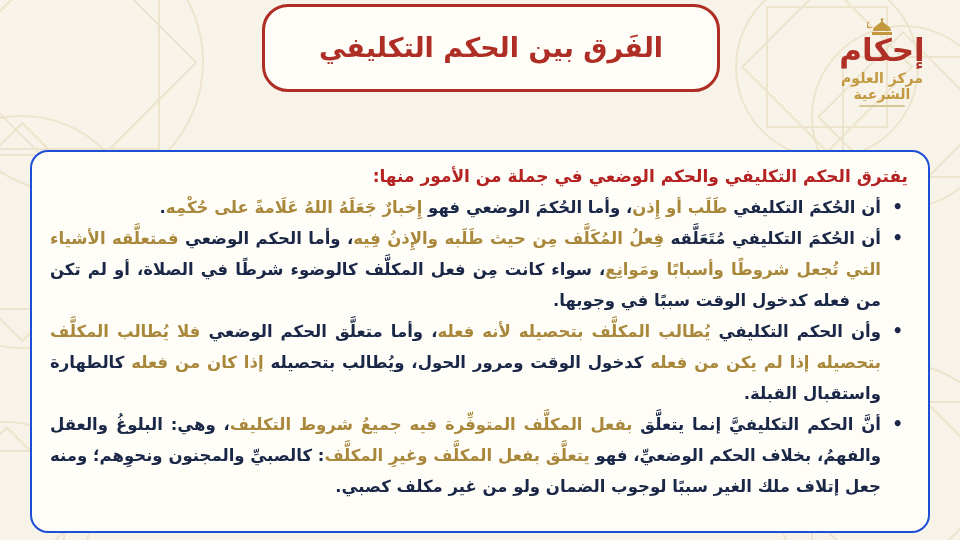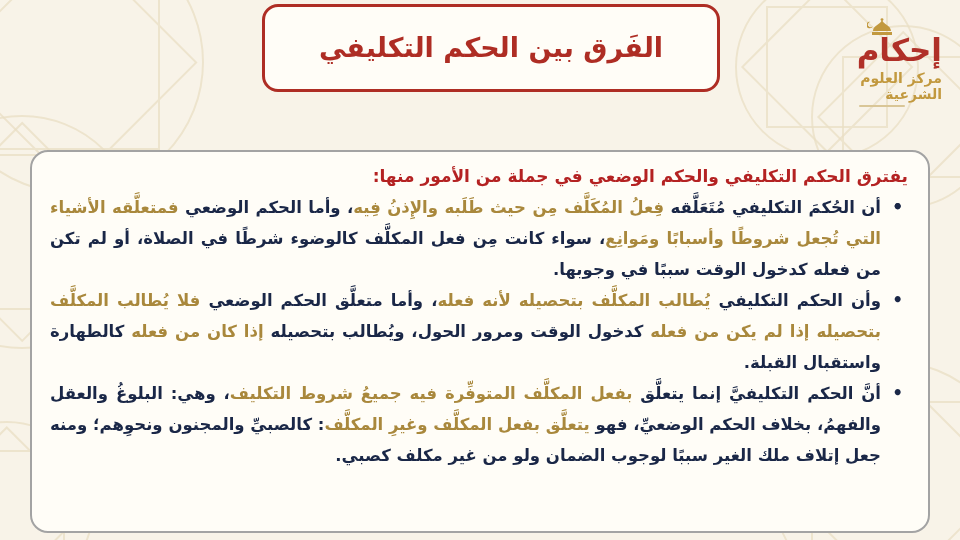--- a/index.html
+++ b/index.html
@@ -17,42 +17,42 @@
   }
   .ornament::before, .ornament::after {
     content:""; position:absolute; inset:16%;
     border:2px solid #eadfc5;
   }
   .ornament::before { transform:rotate(45deg); }
 
   
   .title-box {
     position:absolute; left:262px; top:4px; width:458px; height:88px;
-    background:#fffdf7; border:3px solid #ae2d24; border-radius:16px;
+    background:#fffdf7; border:3px solid #ae2d24; border-radius:26px;
     display:flex; flex-direction:column; justify-content:center; align-items:center;
     z-index:2; box-sizing:border-box;
   }
   .title-line {
     color:#ae2d24; font-weight:bold; font-size:27px; line-height:1.42;
     white-space:nowrap;
   }
 
   
   .logo {
-    position:absolute; right:18px; top:18px; width:120px; text-align:right; z-index:2;
+    position:absolute; right:18px; top:18px; width:120px; text-align:center; z-index:2;
   }
   .logo-dome { display:block; margin:0 auto -2px auto; }
   .logo-word { color:#b03028; font-size:31px; font-weight:bold; line-height:1.05; }
   .logo-caption { color:#c2993f; font-size:14px; font-weight:bold; margin-top:3px; letter-spacing:.5px; }
   .logo-rule { width:46px; height:2px; background:#d9c697; margin:3px auto 0 auto; border-radius:1px; }
 
   
   .content-box {
     position:absolute; left:30px; top:150px; width:900px; height:383px;
-    background:#fffdf7; border:2px solid #a3a3a3; border-radius:18px;
+    background:#fffdf7; border:2px solid #1d4ed8; border-radius:18px;
     z-index:2; box-sizing:border-box; padding:9px 20px 8px 18px;
     direction:rtl;
   }
   .heading {
     color:#b42222; font-weight:bold; font-size:17px; line-height:31px;
     text-align:right;
   }
   ul.points { list-style:none; margin:0; padding:0; }
   li.point {
     position:relative; padding-right:27px;
@@ -87,18 +87,18 @@
     <path d="M3.5 4 a2.6 2.6 0 1 0 2.2 4 a3.2 3.2 0 1 1 -2.2 -4 Z" fill="#c2993f"></path>
   </svg>
   <div class="logo-word">إحكام</div>
   <div class="logo-caption">مركز العلوم الشرعية</div>
   <div class="logo-rule"></div>
 </div>
 
 <div class="content-box">
   <div class="heading">يفترق الحكم التكليفي والحكم الوضعي في جملة من الأمور منها:</div>
   <ul class="points">
-      <li class="point"><span class="dot">•</span></li>
+      <li class="point"><span class="dot">•</span><span><span class="seg-navy">أن الحُكمَ التكليفي </span><span class="seg-gold">طَلَب أو إِذن</span><span class="seg-navy">، وأما الحُكمَ الوضعي فهو </span><span class="seg-gold">إِخبارٌ جَعَلَهُ اللهُ عَلَامةً على حُكْمِه</span><span class="seg-navy">.</span></span></li>
       <li class="point"><span class="dot">•</span><span><span class="seg-navy">أن الحُكمَ التكليفي مُتَعَلَّقه </span><span class="seg-gold">فِعلُ المُكَلَّف مِن حيث طَلَبه والإِذنُ فِيه</span><span class="seg-navy">، وأما الحكم الوضعي </span><span class="seg-gold">فمتعلَّقه الأشياء التي تُجعل شروطًا وأسبابًا ومَوانِع</span><span class="seg-navy">، سواء كانت مِن فعل المكلَّف كالوضوء شرطًا في الصلاة، أو لم تكن من فعله كدخول الوقت سببًا في وجوبها.</span></span></li>
       <li class="point"><span class="dot">•</span><span><span class="seg-navy">وأن الحكم التكليفي </span><span class="seg-gold">يُطالب المكلَّف بتحصيله لأنه فعله</span><span class="seg-navy">، وأما متعلَّق الحكم الوضعي </span><span class="seg-gold">فلا يُطالب المكلَّف بتحصيله إذا لم يكن من فعله</span><span class="seg-navy"> كدخول الوقت ومرور الحول، ويُطالب بتحصيله </span><span class="seg-gold">إذا كان من فعله</span><span class="seg-navy"> كالطهارة واستقبال القبلة.</span></span></li>
       <li class="point"><span class="dot">•</span><span><span class="seg-navy">أنَّ الحكم التكليفيَّ إنما يتعلَّق </span><span class="seg-gold">بفعل المكلَّف المتوفِّرة فيه جميعُ شروط التكليف</span><span class="seg-navy">، وهي: البلوغُ والعقل والفهمُ، بخلاف الحكم الوضعيِّ، فهو </span><span class="seg-gold">يتعلَّق بفعل المكلَّف وغيرِ المكلَّف</span><span class="seg-navy">: كالصبيِّ والمجنون ونحوِهم؛ ومنه جعل إتلاف ملك الغير سببًا لوجوب الضمان ولو من غير مكلف كصبي.</span></span></li>
     </ul>
 </div>
 
 </body></html>

